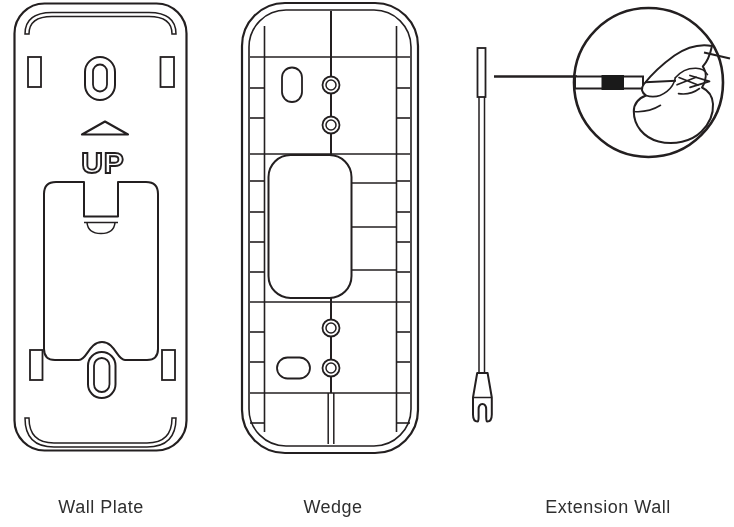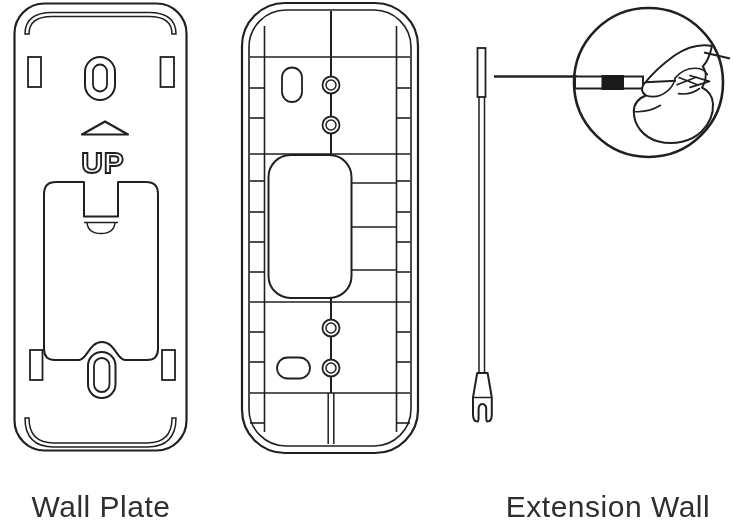--- a/index.html
+++ b/index.html
@@ -6,21 +6,21 @@
   html,body { margin:0; padding:0; background:#fff; }
   .stage { position:relative; width:734px; height:527px; background:var(--background);
            font-family:"Liberation Sans", sans-serif; overflow:hidden; }
   svg { position:absolute; left:0; top:0; }
   .ow { fill:#ffffff; stroke:var(--line); }
   .ln { fill:none; stroke:var(--line); }
   .splice { fill:var(--splice); stroke:var(--splice); }
   .rj { stroke-linejoin:round; stroke-linecap:round; }
   .up-text { font:bold 30px "Liberation Sans", sans-serif; fill:#ffffff;
              stroke:var(--line); stroke-width:1.9px; letter-spacing:1px; }
-  .figure-label { position:absolute; top:493px; font-size:30px; line-height:28px;
+  .figure-label { position:absolute; top:493px; font-size:18px; line-height:28px;
                   color:var(--label); text-align:center; letter-spacing:0.5px; }
   .lbl-wall { left:10px;  width:182px; }
   .lbl-wedge{ left:240px; width:186px; }
   .lbl-wires{ left:493px; width:230px; }
 </style>
 </head>
 <body>
 
 <div class="stage">
 
@@ -149,14 +149,15 @@
         <path class="ln rj" stroke-width="1.6" d="M 699.5,88.5 C 693.5,93 686,94.8 678.5,93.6"></path>
         <line class="ln" x1="645" y1="82.3" x2="676" y2="80.8" stroke-width="2"></line>
         <path class="ln rj" stroke-width="1.8" d="M 690,75.5 L 709.5,81.3 L 690,87.3"></path>
         <path class="ln rj" stroke-width="1.6" d="M 677,84.8 L 696,77.2 M 679,77.5 L 698,85"></path>
         <line class="ln" x1="704" y1="52.5" x2="730" y2="58.5" stroke-width="2.2"></line>
       </g>
     </g>
   </svg>
 
   <div class="figure-label lbl-wall">Wall Plate</div>
+  <div class="figure-label lbl-wedge">Wedge</div>
   <div class="figure-label lbl-wires">Extension Wall</div>
 </div>
 
 </body></html>

